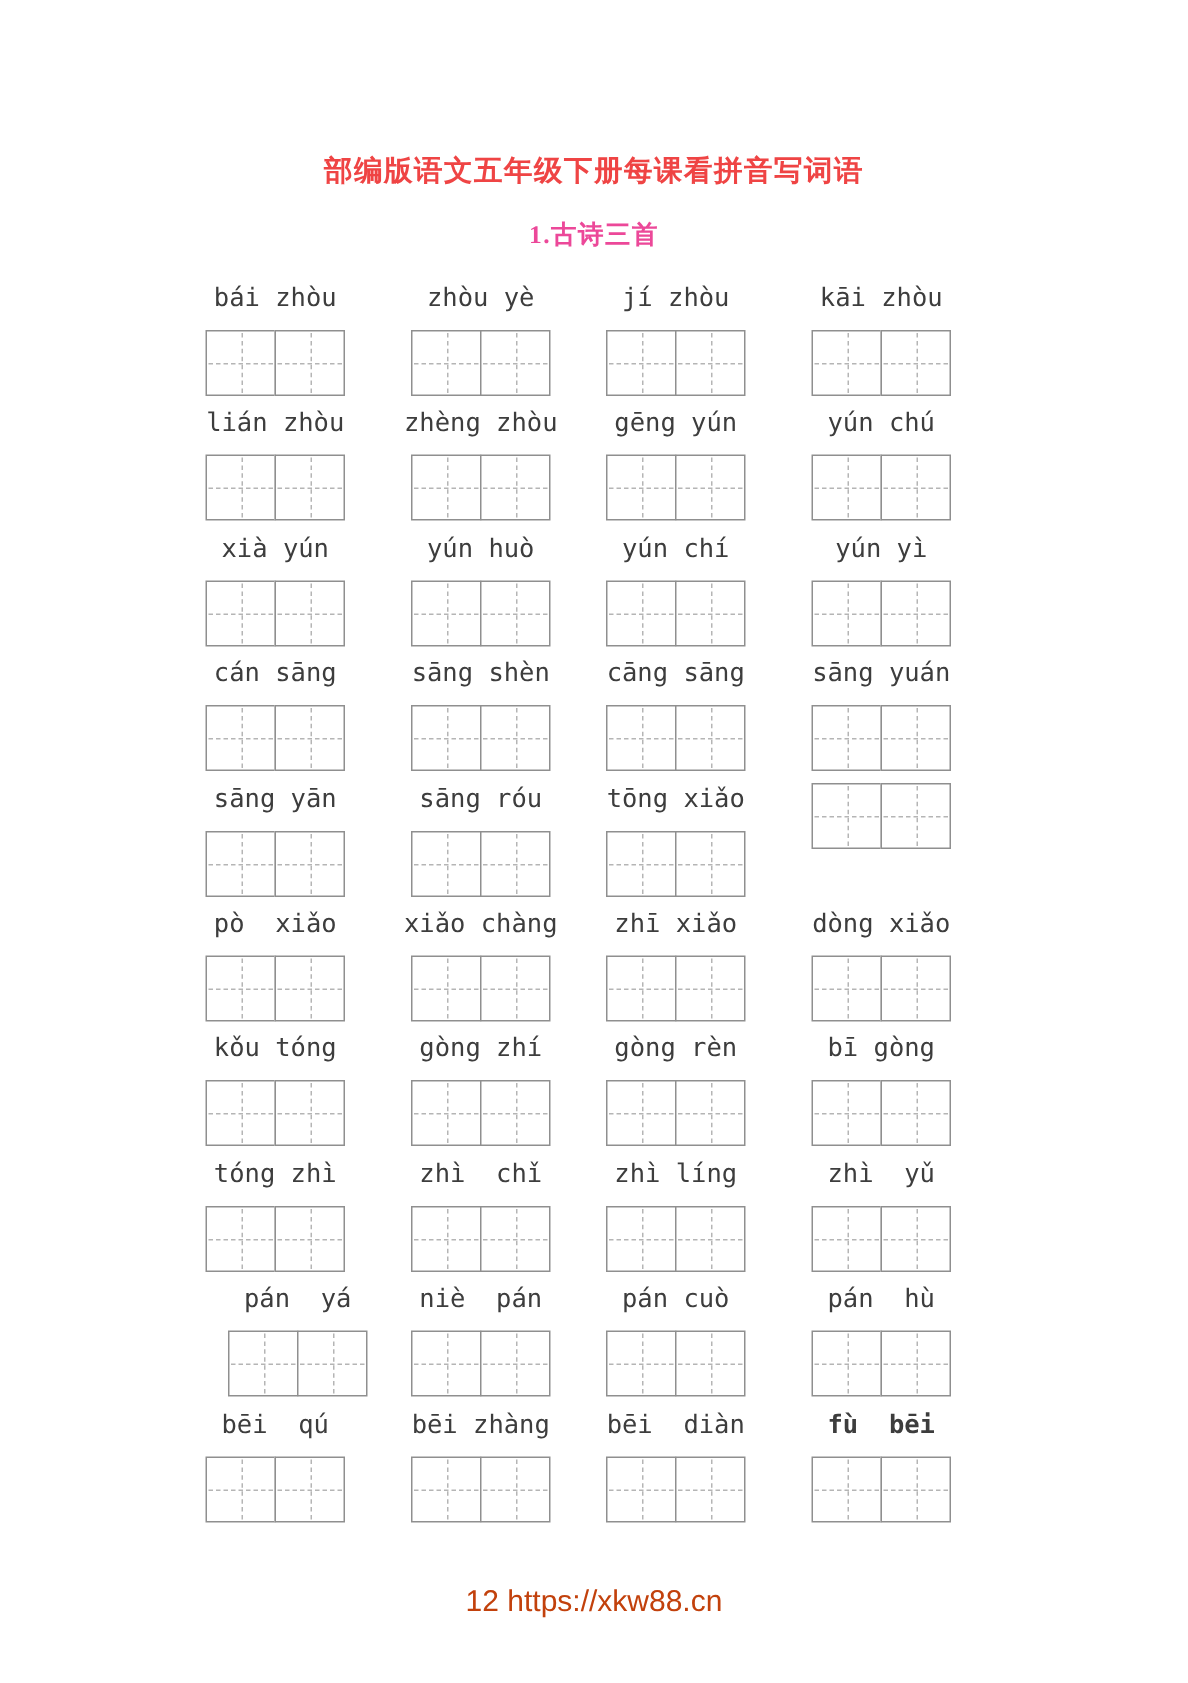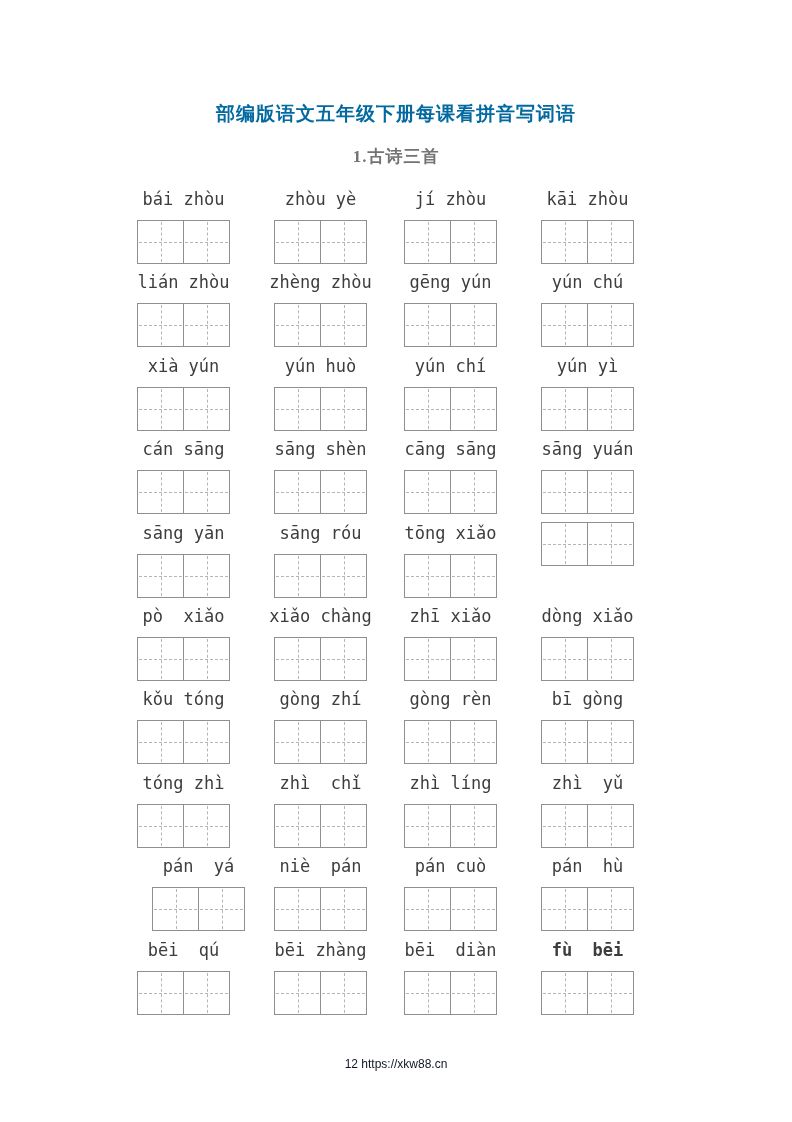--- a/index.html
+++ b/index.html
@@ -16,33 +16,33 @@
     font-family: "Liberation Serif", "DejaVu Serif", serif;
   }
   .doc-title {
     position: absolute;
     top: 101px;
     left: 0;
     width: 100%;
     text-align: center;
     font-size: 19px;
     font-weight: bold;
-    color: #0369a1;
+    color: #ef4444;
     letter-spacing: 1px;
     margin: 0;
   }
   .section-title {
     position: absolute;
     top: 145px;
     left: 0;
     width: 100%;
     text-align: center;
     font-size: 17px;
     font-weight: bold;
-    color: #737373;
+    color: #ec4899;
     letter-spacing: 1px;
     margin: 0;
   }
   .cell {
     position: absolute;
     width: 133px;
     text-align: center;
   }
   .pinyin {
     font-family: "DejaVu Sans Mono", "Liberation Mono", monospace;
@@ -85,22 +85,22 @@
     left: 50%;
     border-left: 1px dashed #b5b5b5;
   }
   .footer {
     position: absolute;
     top: 1057px;
     left: 0;
     width: 100%;
     text-align: center;
     font-family: "Liberation Sans", "DejaVu Sans", sans-serif;
-    font-size: 12px;
-    color: #0f172a;
+    font-size: 20px;
+    color: #c2410c;
   }
 </style>
 </head>
 <body>
 
 <div class="page">
   <h1 class="doc-title">部编版语文五年级下册每课看拼音写词语</h1>
   <h2 class="section-title">1.古诗三首</h2>
   <div id="worksheet">
       <div class="cell" style="left: 117px; top: 188px;">

